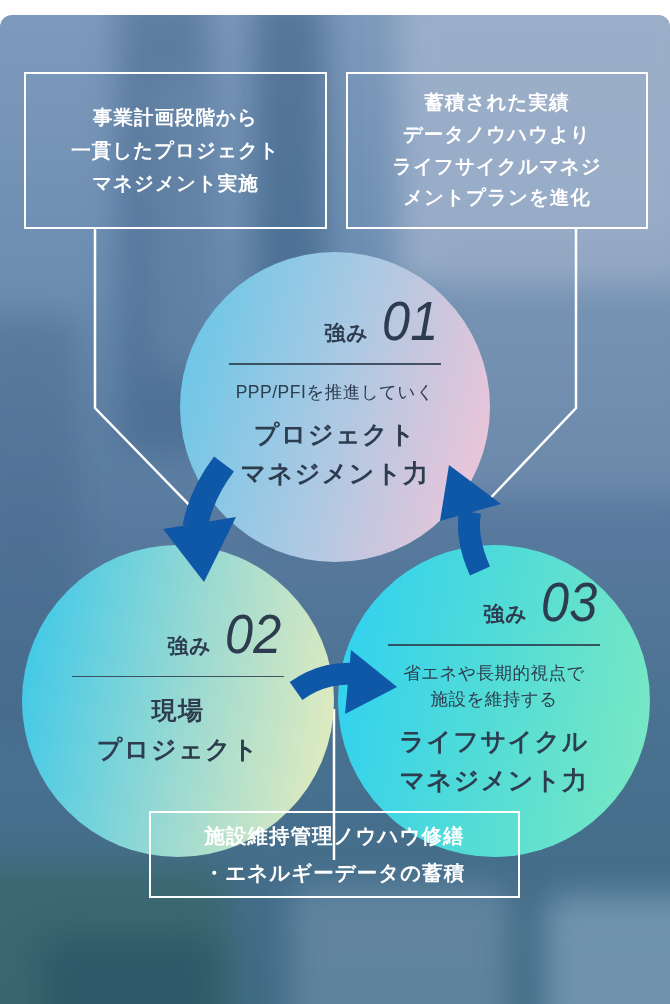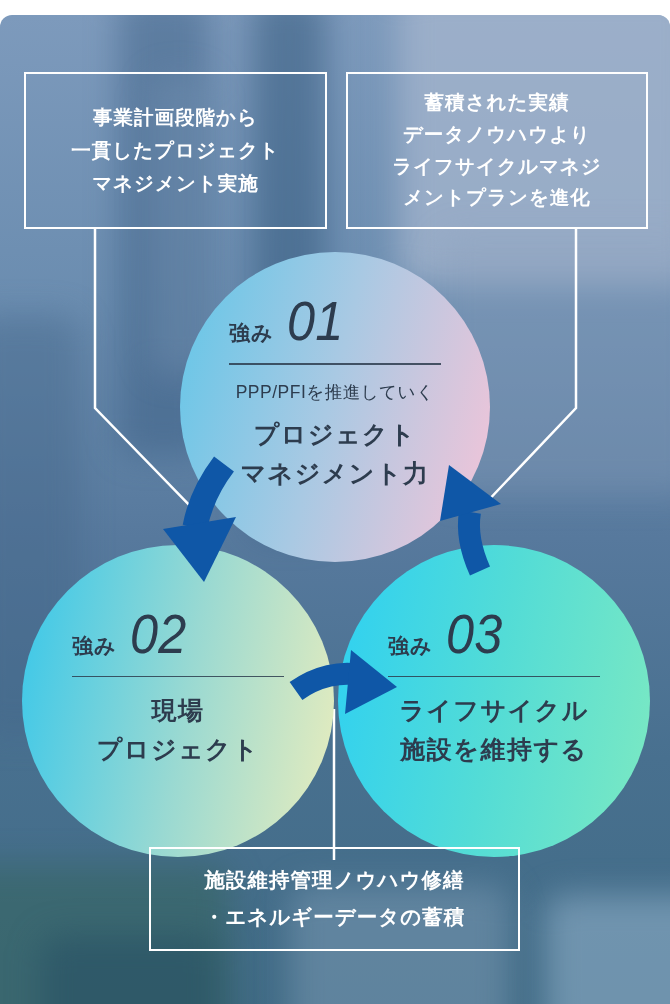--- a/index.html
+++ b/index.html
@@ -40,37 +40,37 @@
     text-align:center;
   }
   .callout-text {
     margin:0; color:#ffffff; white-space: pre-line;
     font-size: 19.5px; font-weight: 600; letter-spacing: 1px;
   }
   .callout-tl { left:24px;  top:57px;  width:303px; height:157px; }
   .callout-tl .callout-text { line-height: 1.7; }
   .callout-tr { left:346px; top:57px;  width:302px; height:157px; }
   .callout-tr .callout-text { line-height: 1.62; }
-  .callout-b  { left:149px; top:832px; width:371px; height:104px; }
+  .callout-b  { left:149px; top:796px; width:371px; height:87px; }
   .callout-b .callout-text { font-size: 20.5px; line-height: 1.8; }
 
   
   .circle {
     position:absolute; border-radius:50%;
     display:flex; align-items:center; justify-content:center;
     text-align:center; color:#2d3c4e;
   }
   .circle1 { left:180px; top:237px; width:310px; height:310px;
     background: linear-gradient(105deg, #62c6e8 0%, #a9c9e3 48%, #f6c4d8 100%); }
   .circle2 { left:22px;  top:530px; width:312px; height:312px;
     background: linear-gradient(100deg, #38c7ea 0%, #99d9d2 52%, #e9edbd 100%); }
   .circle3 { left:338px; top:530px; width:312px; height:312px;
     background: linear-gradient(100deg, #2ed0f2 0%, #53dcd6 50%, #7ce9c2 100%); }
   .circle-inner { transform: translateY(-14px); }
-  .strength-head { display:flex; align-items:baseline; justify-content:flex-start; }
+  .strength-head { display:flex; align-items:baseline; justify-content:flex-end; }
   .strength-label { font-size:21px; font-weight:700; letter-spacing:1px; }
   .strength-number {
     font-size:56px; font-style:italic; font-weight:300;
     line-height:1; margin-left:10px; display:inline-block; transform: scaleX(.9);
   }
   .divider { width:212px; height:1.5px; background:rgba(45,60,78,.85); margin:14px auto 14px; }
   .strength-desc {
     margin:0; white-space:pre-line;
     font-size:17.5px; font-weight:400; line-height:1.5; letter-spacing:.5px;
   }
@@ -140,22 +140,24 @@
     </div>
   </div>
 
   <div class="circle circle3">
     <div class="circle-inner">
       <div class="strength-head">
         <span class="strength-label">強み</span>
         <span class="strength-number">03</span>
       </div>
       <div class="divider"></div>
+      <p class="strength-desc">省エネや長期的視点で
+施設を維持する</p>
       <p class="strength-title">ライフサイクル
-施設を維持する</p>
+マネジメント力</p>
     </div>
   </div>
 
   <svg class="overlay" viewBox="0 0 670 1004">
     <g>
       <path d="M224,449 C208,470 199,491 195,512" fill="none" stroke="#0f57a7" stroke-width="25"></path>
       <path d="M163,514 L236,502 L204,567 Z" fill="#0f57a7"></path>
     </g>
     <g>
       <path d="M296,676 C317,661 341,656 361,660" fill="none" stroke="#0f57a7" stroke-width="22"></path>

